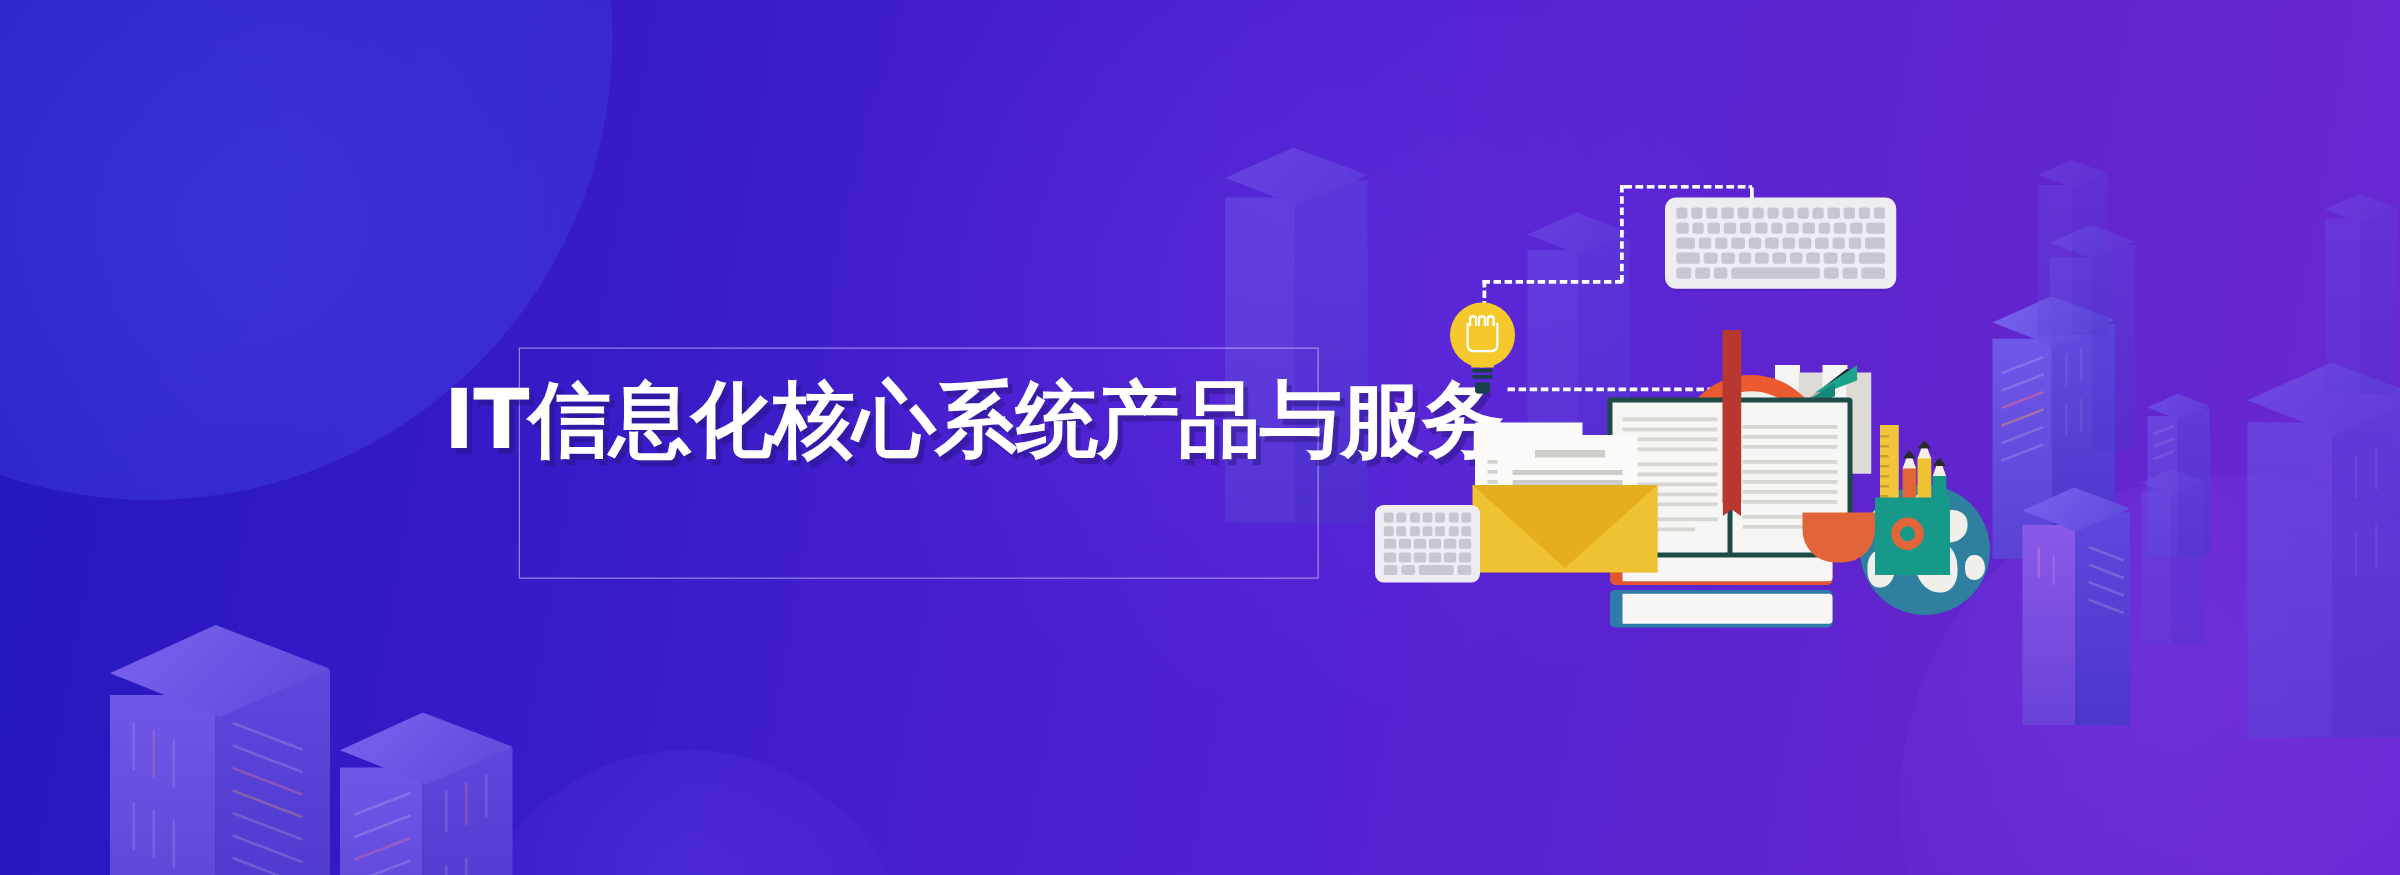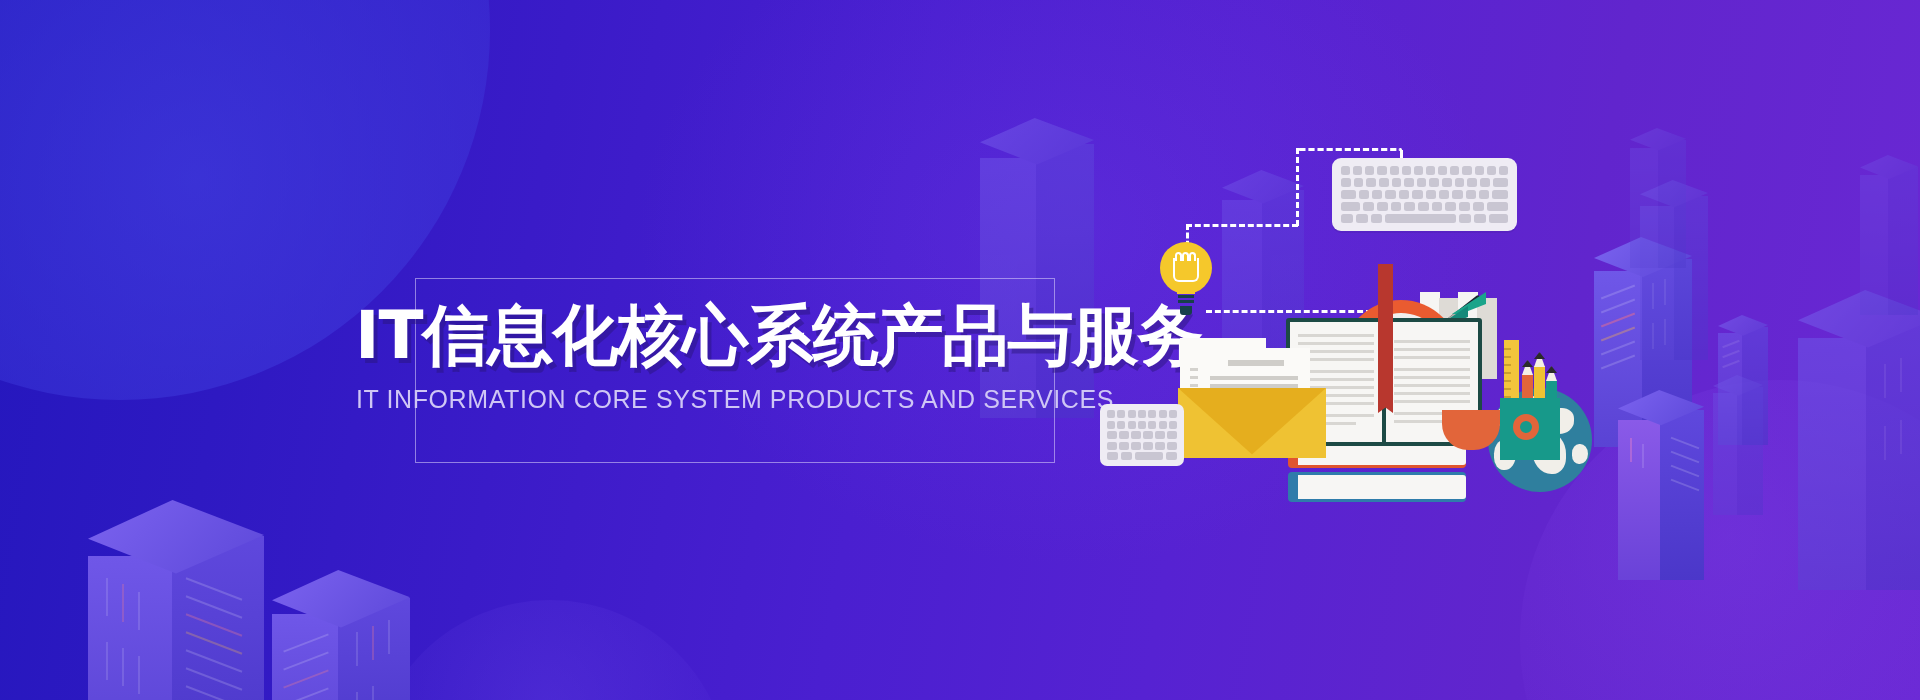--- a/index.html
+++ b/index.html
@@ -342,21 +342,20 @@
     <div class="left" style="left:0;   top:20px; width:28px; height:140px;"></div>
     <div class="right" style="left:28px;top:12px; width:30px; height:148px;"></div>
     <div class="top" style="left:0;   top:0;    width:58px; height:30px;
         clip-path:polygon(48% 0,100% 38%,50% 80%,0 42%);"></div>
   </div>
 
   <div id="frame"></div>
 
   <div id="title-block">
     <div id="main-title">IT信息化核心系统产品与服务</div>
-    <div id="sub-title">IT INFORMATION CORE SYSTEM PRODUCTS AND SERVICES</div>
   </div>
 
   <div id="illu">
 
     <div class="dash" style="left:300px; top:30px; width:0; height:12px; border-width:0 0 0 3px;"></div>
     <div class="dash" style="left:198px; top:28px; width:104px; height:0; border-width:3px 0 0 0; border-radius:6px;"></div>
     <div class="dash" style="left:196px; top:28px; width:0; height:78px; border-width:0 0 0 3px;"></div>
     <div class="dash" style="left:86px; top:104px; width:112px; height:0; border-width:3px 0 0 0;"></div>
     <div class="dash" style="left:86px; top:104px; width:0; height:48px; border-width:0 0 0 3px;"></div>
     <div class="dash" style="left:106px; top:190px; width:166px; height:0; border-width:3px 0 0 0;"></div>

